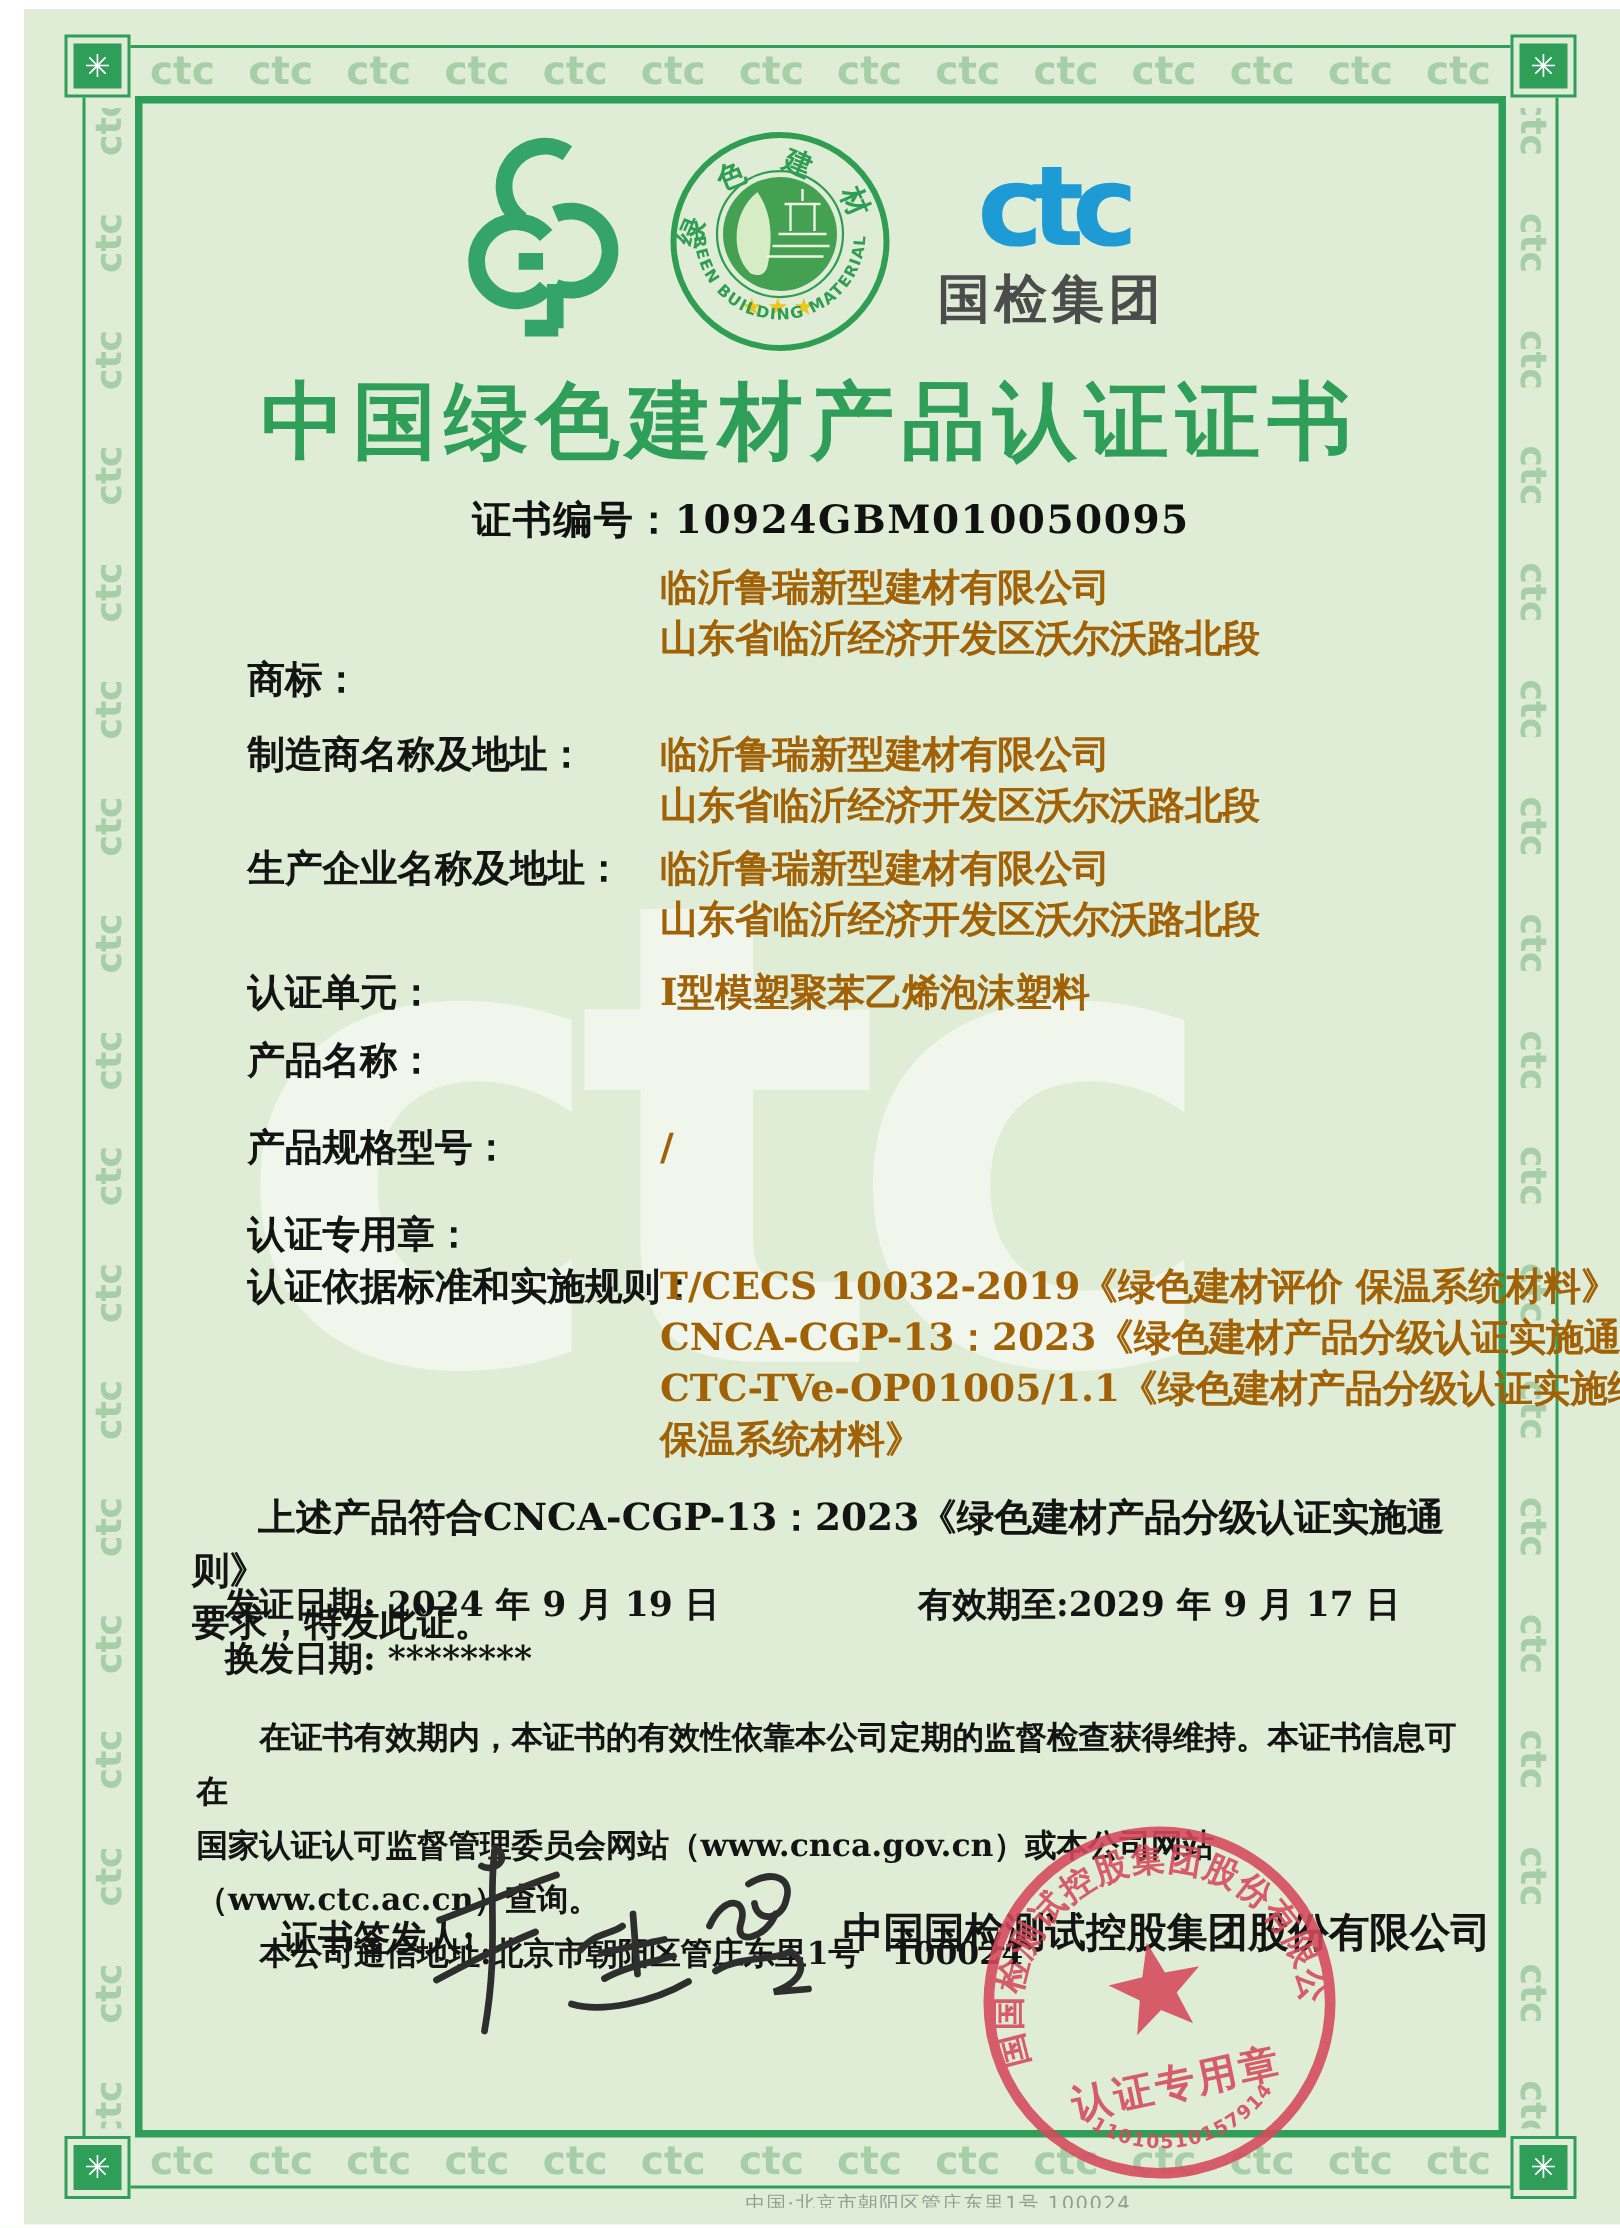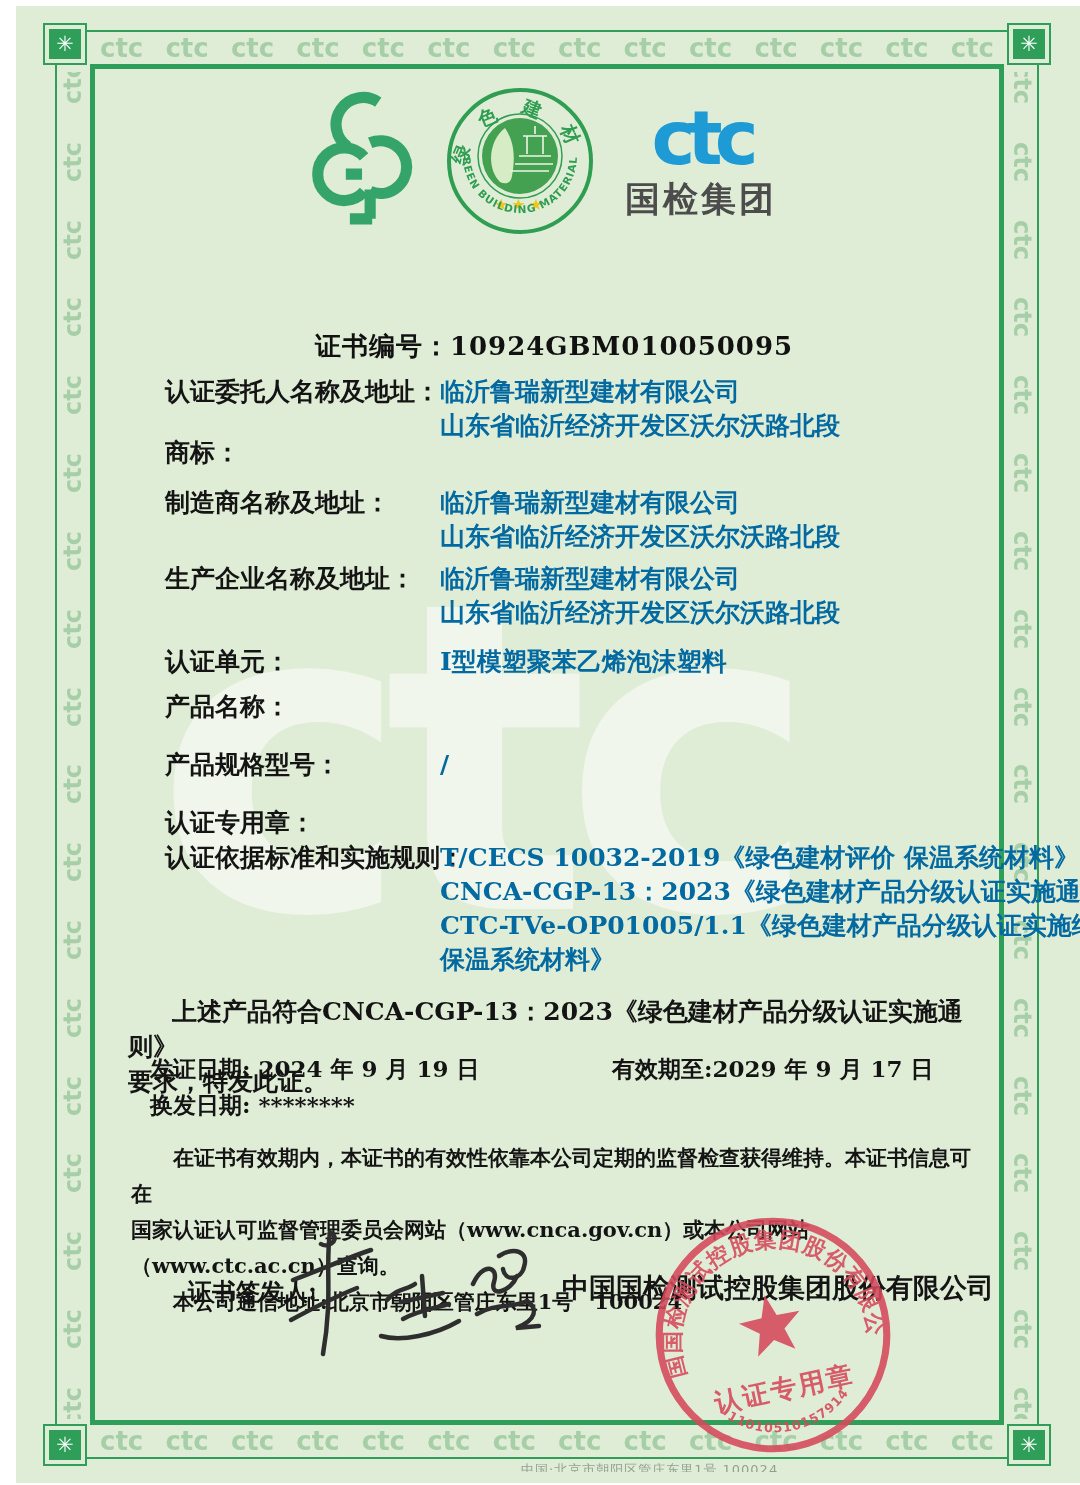--- a/index.html
+++ b/index.html
@@ -50,38 +50,38 @@
   .ctc-sub{font-size:35px;font-weight:800;color:#4c4c4c;letter-spacing:3px;margin-top:6px;}
 
   
   .abs{position:absolute;z-index:3;}
   #title{left:0;right:0;top:244px;text-align:center;color:#2e9e58;font-size:56px;
          font-weight:900;letter-spacing:5px;font-family:"DejaVu Serif",serif;}
   #certno{left:0;right:0;top:329px;text-align:center;color:#111;font-size:26px;
           font-weight:700;font-family:"DejaVu Serif",serif;letter-spacing:1px;padding-left:28px;}
   .field-label{position:absolute;left:165px;color:#141414;font-size:25px;font-weight:700;
                font-family:"DejaVu Serif",serif;white-space:nowrap;z-index:3;}
-  .field-value{position:absolute;left:440px;color:#0369a1;font-size:25px;font-weight:700;
+  .field-value{position:absolute;left:440px;color:#a16207;font-size:25px;font-weight:700;
                font-family:"DejaVu Serif",serif;line-height:34px;white-space:nowrap;z-index:3;}
   .para{color:#141414;font-weight:700;font-family:"DejaVu Serif",serif;z-index:3;}
   #statement{left:128px;right:105px;top:962px;font-size:25px;line-height:35px;margin-top:32px;}
   #statement .indent{text-indent:44px;}
   .date-item{position:absolute;color:#141414;font-size:23px;font-weight:600;
              font-family:"DejaVu Serif",serif;white-space:nowrap;z-index:3;}
   #notice{left:131px;right:108px;top:1140px;font-size:21px;line-height:36px;}
   #notice .indent{text-indent:42px;}
   #signer-label{left:188px;top:1276px;font-size:24px;font-weight:700;color:#141414;
                 font-family:"DejaVu Serif",serif;white-space:nowrap;}
   #company{left:562px;top:1270px;font-size:27px;font-weight:800;color:#141414;
            font-family:"DejaVu Serif",serif;white-space:nowrap;z-index:3;}
   #signature{left:275px;top:1222px;width:280px;height:140px;z-index:4;}
   #stamp{left:646px;top:1208px;width:254px;height:254px;z-index:5;opacity:0.88;
          transform:rotate(-12deg);}
   #cutoff{left:497px;top:1461px;width:340px;height:11px;overflow:hidden;font-size:13px;
-          color:#7d8d7f;opacity:0.8;letter-spacing:1px;z-index:3;line-height:18px;margin-left:24px;}
+          color:#7d8d7f;opacity:0.8;letter-spacing:1px;z-index:3;line-height:18px;}
 </style>
 </head>
 <body>
 
 <div id="page">
   <div id="paper"></div>
 
   <div class="line-outer abs"></div>
   <div class="strip strip-top">
       <span>ctc</span>
@@ -199,23 +199,23 @@
       <text font-size="10.5" font-weight="bold" fill="#2f9e52" letter-spacing="1" font-family="DejaVu Sans,sans-serif">
         <textPath href="#arcBottom" startOffset="50%" text-anchor="middle">GREEN BUILDING MATERIALS</textPath>
       </text>
     </svg>
     <div class="ctc-logo-block">
       <div class="ctc-word">ctc</div>
       <div class="ctc-sub">国检集团</div>
     </div>
   </div>
 
+  <div id="title" class="abs">中国绿色建材产品认证证书</div>
   <div id="certno" class="abs"><span>证书编号：</span><span>10924GBM010050095</span></div>
 
-  <div class="field-label" style="top:375px">认证委托人名称及地址：</div>
   <div class="field-value" style="top:375px">
     <div>临沂鲁瑞新型建材有限公司</div>
     <div>山东省临沂经济开发区沃尔沃路北段</div>
   </div>
   <div class="field-label" style="top:436px">商标：</div>
   <div class="field-label" style="top:486px">制造商名称及地址：</div>
   <div class="field-value" style="top:486px">
     <div>临沂鲁瑞新型建材有限公司</div>
     <div>山东省临沂经济开发区沃尔沃路北段</div>
   </div>

